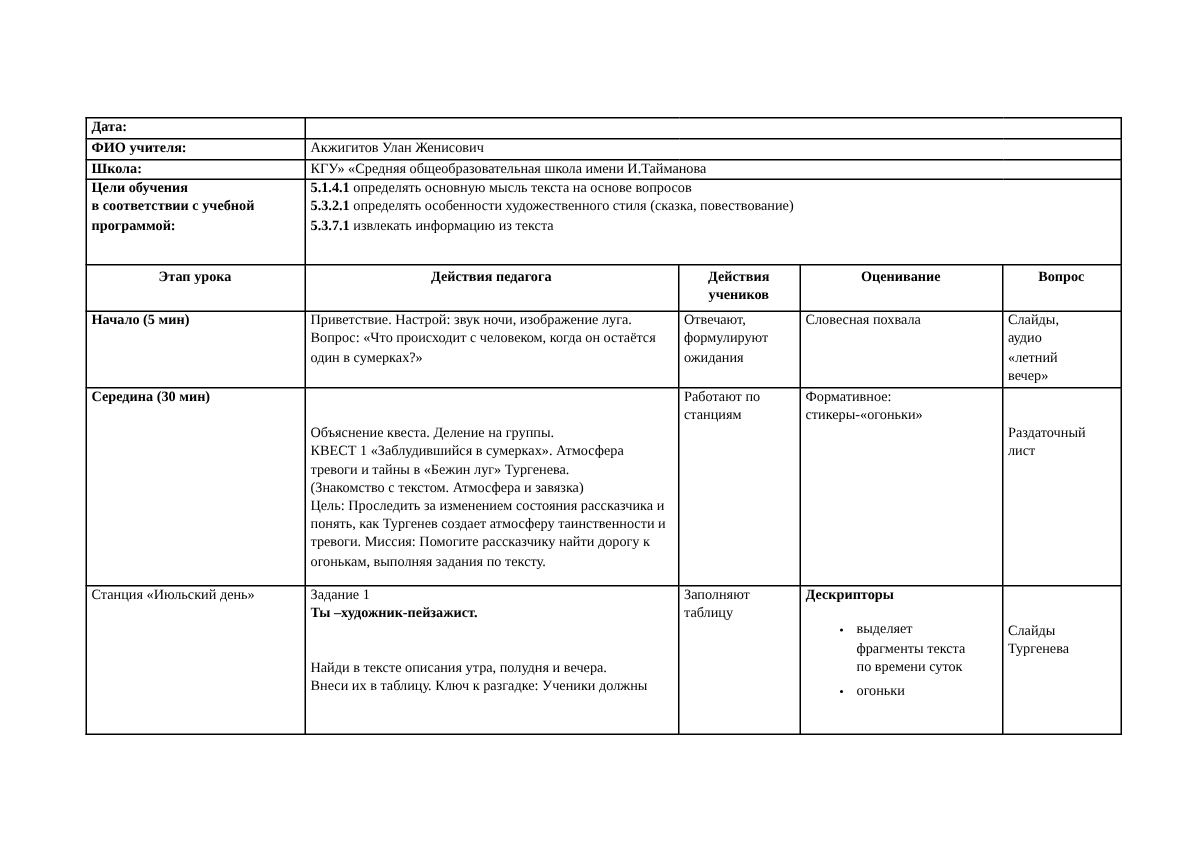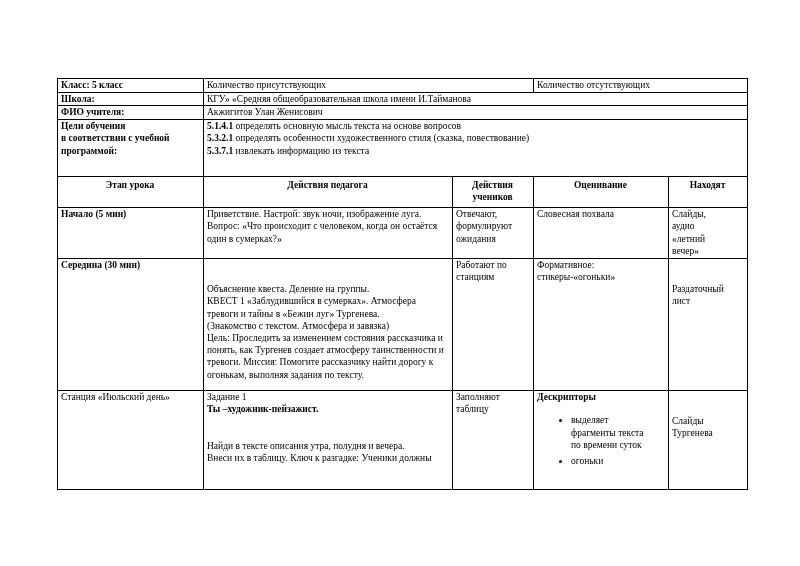--- a/index.html
+++ b/index.html
@@ -24,56 +24,55 @@
   <table>
     <colgroup>
       <col style="width:146px">
         <col style="width:249px">
         <col style="width:81px">
       <col style="width:135px">
         <col style="width:79px">
     </colgroup>
 
     <tbody>
+        <tr style="height:14px">
+      <td class="b">Дата:</td>
+      <td colspan="4"></td>
+    </tr>
+
 
     <tr style="height:14px">
-      <td class="b">Класс: 5 класс</td>
-      <td colspan="2">Количество присутствующих</td>
-      <td colspan="2">Количество отсутствующих</td>
+      <td class="b">ФИО учителя:</td>
+      <td colspan="4">Акжигитов Улан Женисович</td>
     </tr>
 
     <tr style="height:13px">
       <td class="b">Школа:</td>
       <td colspan="4">КГУ» «Средняя общеобразовательная школа имени И.Тайманова</td>
-    </tr>
-
-    <tr style="height:14px">
-      <td class="b">ФИО учителя:</td>
-      <td colspan="4">Акжигитов Улан Женисович</td>
     </tr>
 
 
     <tr style="height:57px">
       <td class="b pre">Цели обучения
 в соответствии с учебной
 программой:</td>
       <td colspan="4">
         <div><span class="b">5.1.4.1</span><span> определять основную мысль текста на основе вопросов</span></div>
         <div><span class="b">5.3.2.1</span><span> определять особенности художественного стиля (сказка, повествование)</span></div>
         <div><span class="b">5.3.7.1</span><span> извлекать информацию из текста</span></div>
       </td>
     </tr>
 
 
     <tr class="head" style="height:31px">
       <td>Этап урока</td>
       <td>Действия педагога</td>
       <td>Действия учеников</td>
       <td>Оценивание</td>
-      <td>Находят</td>
+      <td>Вопрос</td>
     </tr>
 
     <tr style="height:51px">
       <td class="b">Начало (5 мин)</td>
       <td>
             <div class="clip" style="height:48px">Приветствие. Настрой: звук ночи, изображение луга. Вопрос: «Что происходит с человеком, когда он остаётся один в сумерках?»</div>
           </td>
       <td>
             <div class="clip" style="height:48px">Отвечают, формулируют ожидания</div>
           </td>

